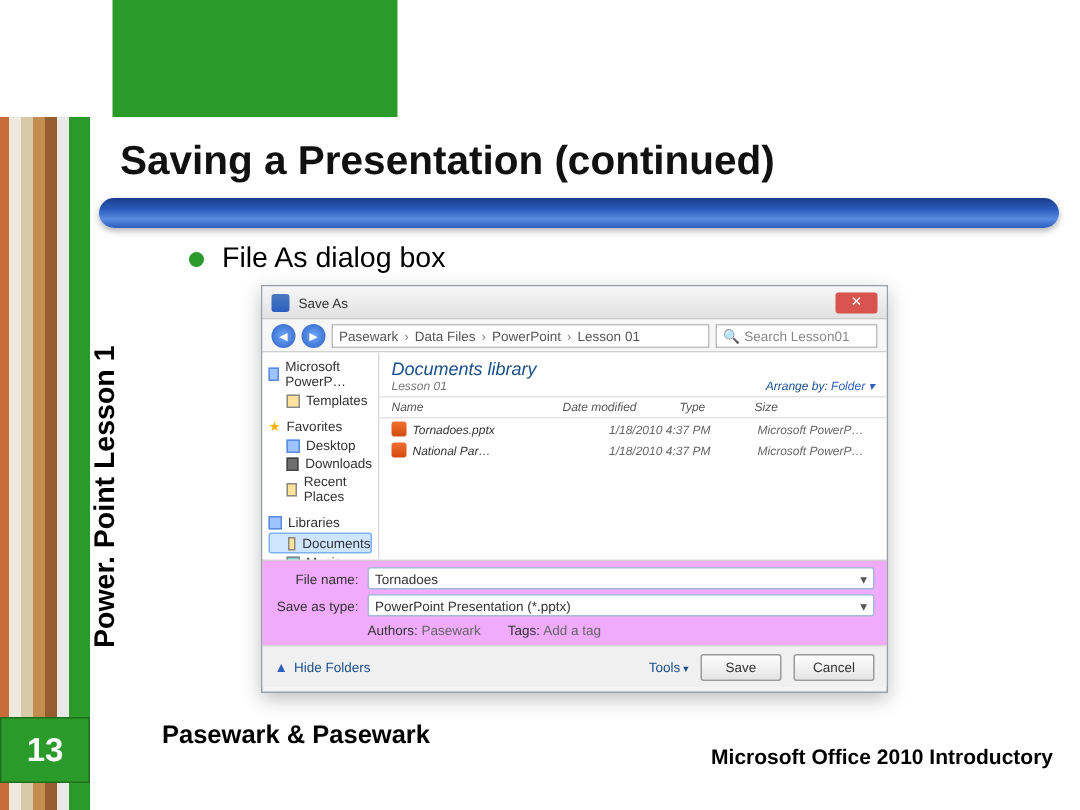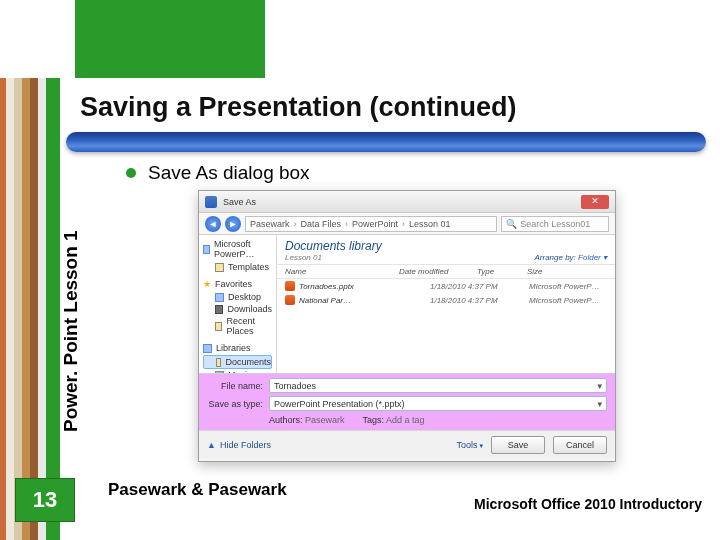--- a/index.html
+++ b/index.html
@@ -66,37 +66,36 @@
   }
   .page-num-box {
     position: absolute;
     left: 0; top: 478px;
     width: 60px; height: 44px;
     background: #2a9a2a;
     color: #fff;
     display: flex; align-items: center; justify-content: center;
     font-size: 22px; font-weight: bold;
     border: 1px solid #1e6e1e;
-    margin-left: 15px;
   }
   .footer-left {
     position: absolute;
     left: 108px; top: 480px;
     font-size: 17px; font-weight: bold;
   }
   .footer-right {
     position: absolute;
     right: 18px; top: 496px;
     font-size: 14px; font-weight: bold;
   }
 
   
   .dialog {
     position: absolute;
-    top: 190px; left: 198px;
+    top: 190px; left: 174px;
     width: 418px; height: 272px;
     background: #f4f4f4;
     border: 1px solid #9aa0a6;
     box-shadow: 0 4px 12px rgba(0,0,0,0.25);
     font-size: 9px;
     color: #333;
   }
   .dlg-title {
     height: 22px;
     background: linear-gradient(#f7f7f7,#e1e1e1);
@@ -246,21 +245,21 @@
 
 <div class="left-stripe"></div>
 <div class="top-band"></div>
 <div class="green-block"></div>
 
 <div class="slide-title">Saving a Presentation (continued)</div>
 <div class="blue-line"></div>
 
 <div class="bullet-row">
   <div class="bullet-dot"></div>
-  <span>Save As dialog box</span>
+  <span>File As dialog box</span>
 </div>
 
 <div class="vertical-label">Power. Point  Lesson 1</div>
 <div class="page-num-box">13</div>
 <div class="footer-left">Pasewark &amp; Pasewark</div>
 <div class="footer-right">Microsoft Office 2010 Introductory</div>
 
 <div class="dialog">
   <div class="dlg-title">
     <div class="icon-save"></div>

